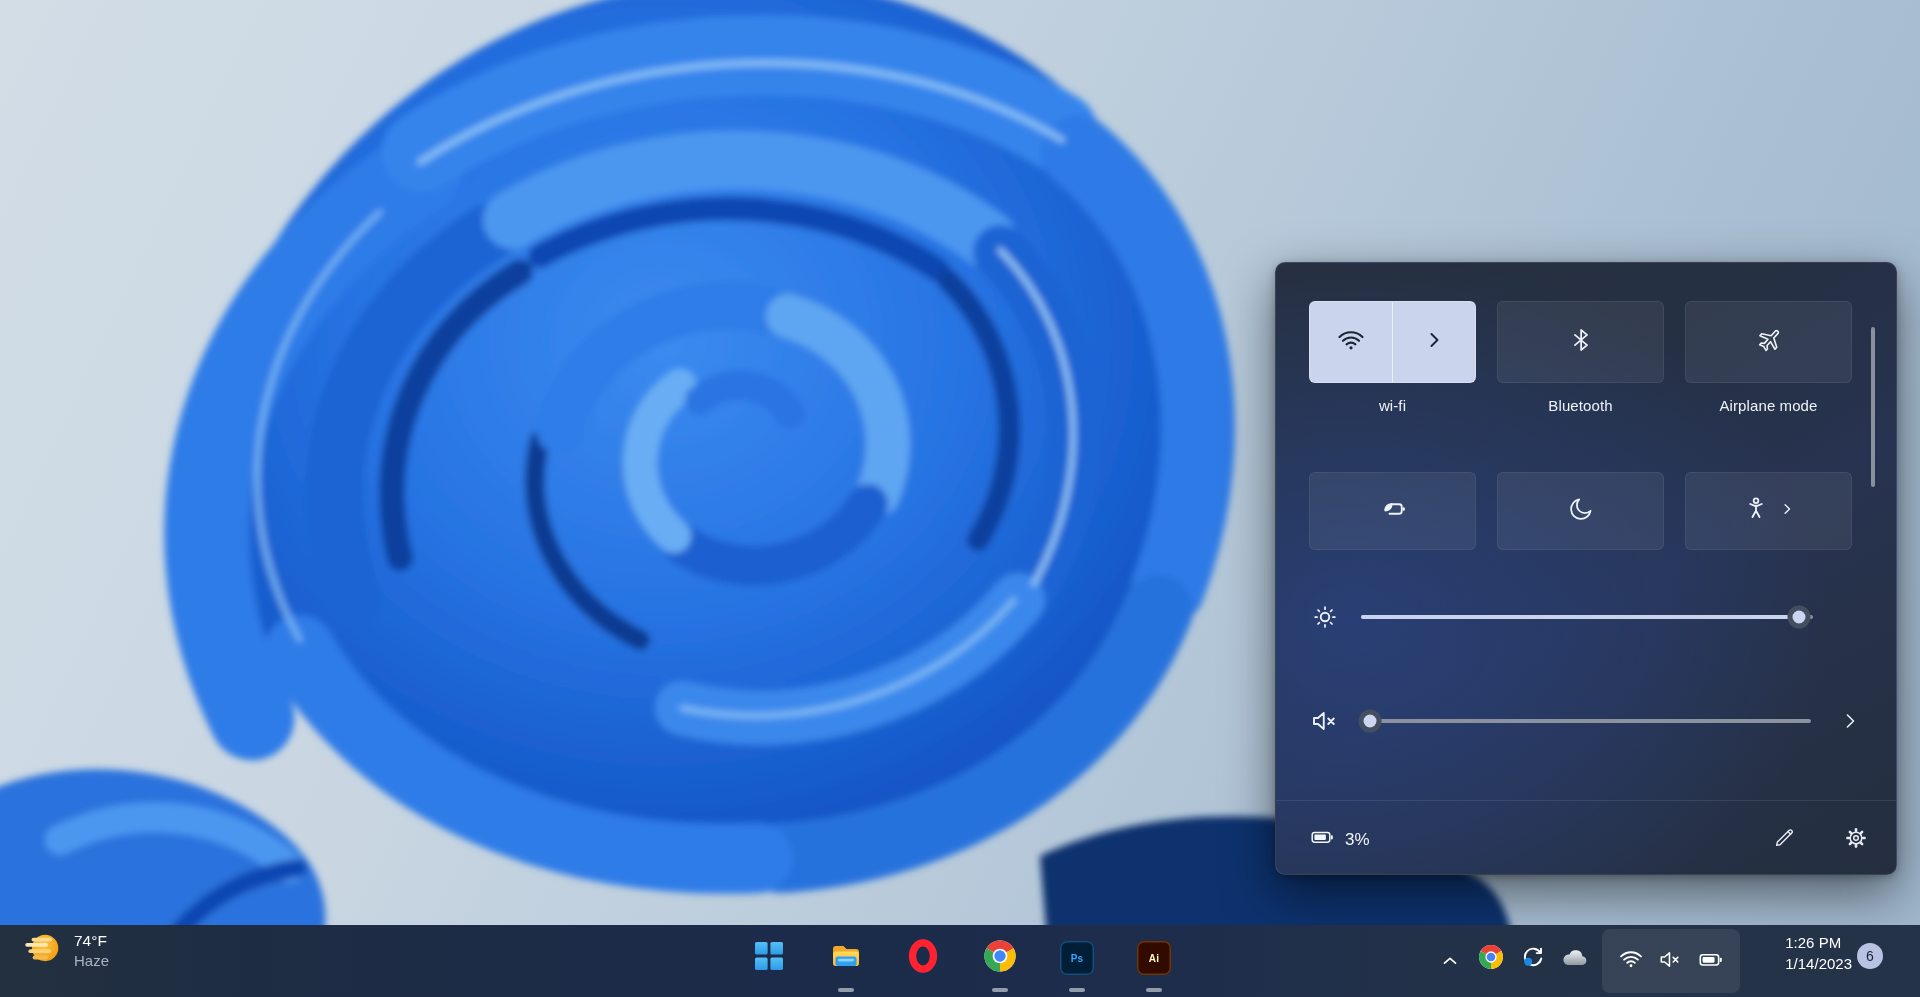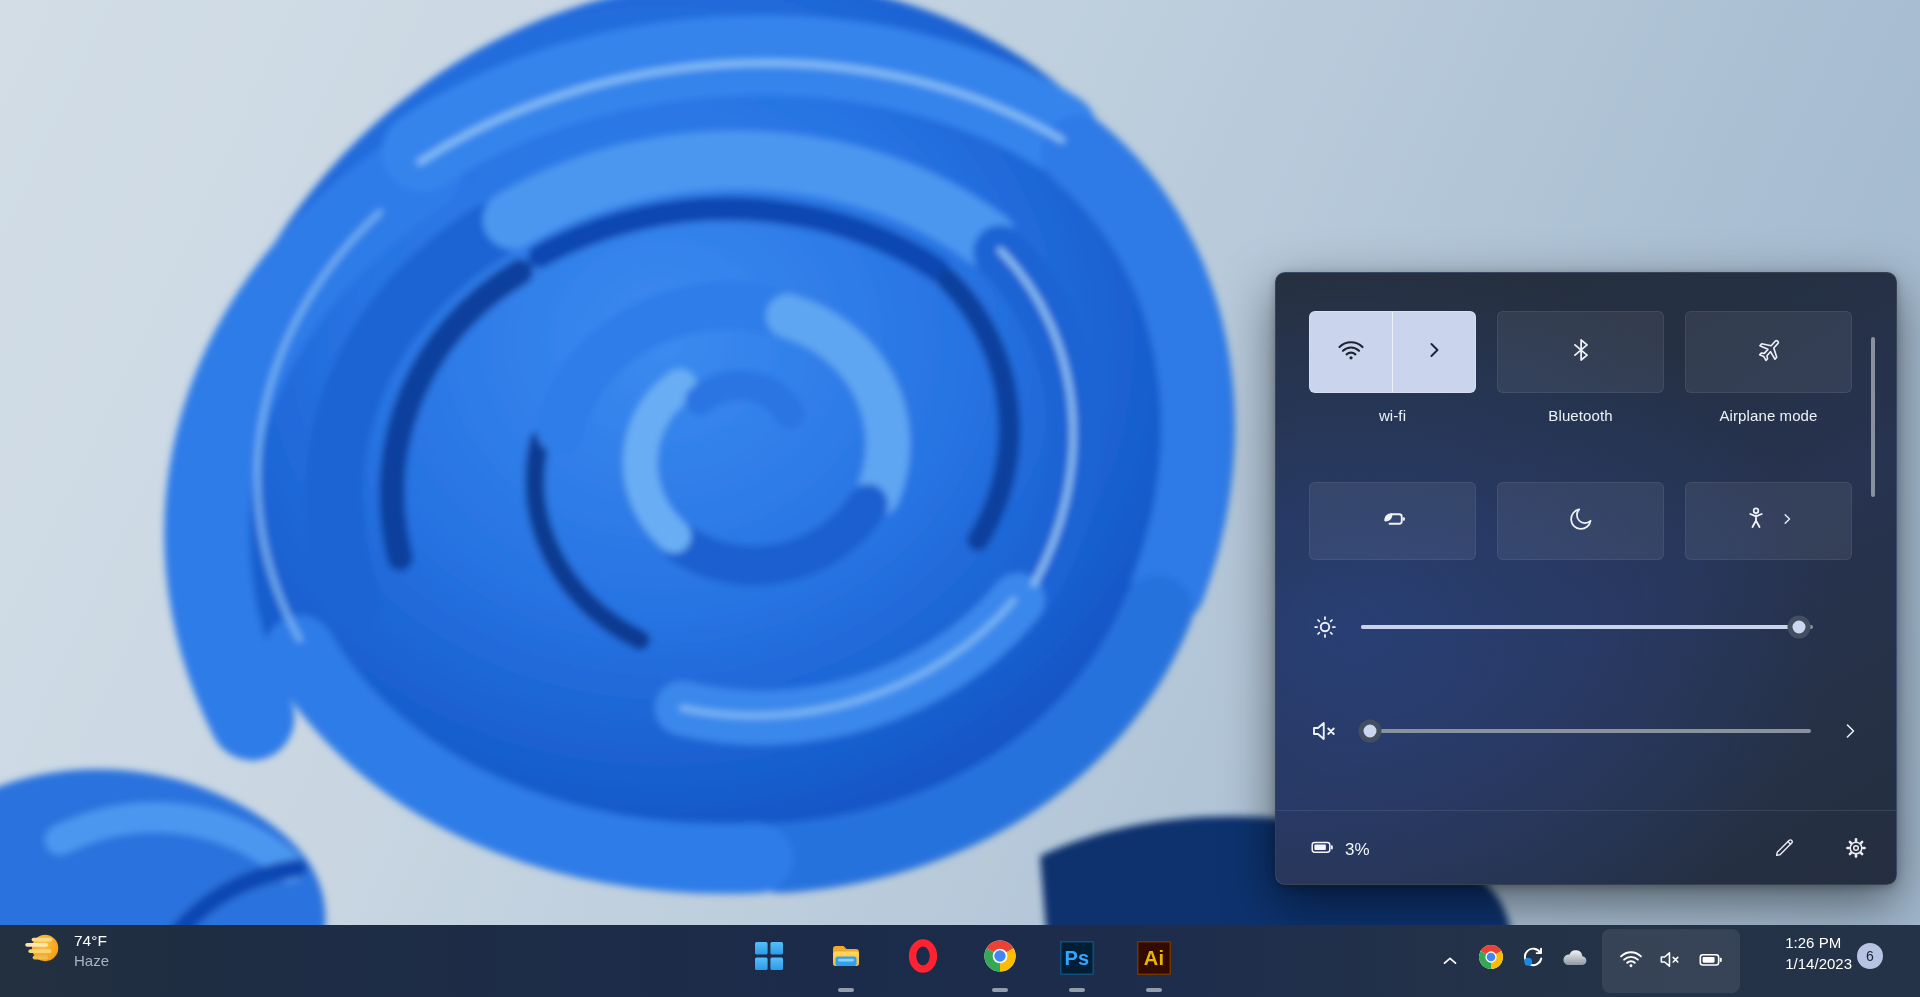--- a/index.html
+++ b/index.html
@@ -2,21 +2,21 @@
 <html style="--tile_active_bg: #cad4ed; --panel_bg: #27334e; --taskbar_bg: #1d2c49; --accent_blue: #2f7de8; --wallpaper_light: #c9d6e2;"><head>
 <meta charset="utf-8">
 <style>
   html,body{margin:0;padding:0;background:#000;}
   body{font-family:"Liberation Sans","DejaVu Sans",sans-serif;}
   #screen{position:relative;width:1920px;height:997px;overflow:hidden;
     background:linear-gradient(115deg,#d2dde6 0%,#c9d6e2 30%,#b9cbdb 55%,#a9bed2 78%,#9fb6cc 100%);}
   #wallpaper{position:absolute;left:0;top:0;}
 
   
-  #quick-settings{position:absolute;left:1275px;top:272px;width:622px;height:613px;
+  #quick-settings{position:absolute;left:1275px;top:262px;width:622px;height:613px;
     border-radius:10px;border:1px solid rgba(255,255,255,.09);box-sizing:border-box;
     background:
       radial-gradient(120% 95% at 12% 58%, rgba(43,72,146,.60) 0%, rgba(43,72,146,.20) 45%, rgba(43,72,146,0) 64%),
       linear-gradient(150deg,#262f3d 0%,#253043 30%,#273350 55%,#263147 78%,#242e3f 100%);
     box-shadow:0 18px 50px rgba(0,0,0,.5),0 2px 8px rgba(0,0,0,.25);}
   .qs-grid3{position:absolute;left:33px;width:543px;display:grid;grid-template-columns:repeat(3,167px);column-gap:21px;}
   .qs-row1{top:38px;height:82px;}
   .qs-label-row{top:134px;}
   .qs-row2{top:209px;height:78px;}
   .tile{background:rgba(255,255,255,.065);border:1px solid rgba(255,255,255,.07);
@@ -48,24 +48,24 @@
   
   #taskbar{position:absolute;left:0;top:925px;width:1920px;height:72px;
     background:linear-gradient(90deg,#22303f 0%,#1e2c44 15%,#1b2b4a 45%,#1e2d4b 62%,#243248 78%,#253349 100%);}
   #weather-widget{position:absolute;left:24px;top:4px;display:flex;align-items:center;gap:12px;cursor:pointer;}
   #weather-temp{color:#fff;font-size:15.5px;line-height:21px;}
   #weather-cond{color:#a9b3bf;font-size:15px;line-height:20px;}
   #taskbar-apps{position:absolute;left:747px;top:0;height:72px;display:flex;gap:33px;}
   .app{position:relative;width:44px;height:72px;display:flex;align-items:center;justify-content:center;cursor:pointer;}
   .app .ic{margin-bottom:6px;}
   .run-pill{position:absolute;bottom:5px;left:50%;transform:translateX(-50%);width:16px;height:4px;border-radius:2px;background:#939daa;}
-  .adobe-tile{width:34px;height:34px;border-radius:1px;display:flex;align-items:center;justify-content:center;
-    font-size:20px;font-weight:bold;letter-spacing:.2px;}
+  .adobe-tile{width:34px;height:34px;border-radius:7px;display:flex;align-items:center;justify-content:center;
+    font-size:10px;font-weight:bold;letter-spacing:.2px;}
   #ps-tile{background:#001e36;color:#31a8ff;box-shadow:inset 0 0 0 1.5px rgba(49,168,255,.35);}
-  #ai-tile{background:#330a00;color:#eab308;box-shadow:inset 0 0 0 1.5px rgba(255,154,0,.3);}
+  #ai-tile{background:#330a00;color:#fef9c3;box-shadow:inset 0 0 0 1.5px rgba(255,154,0,.3);}
   .tray-btn{position:absolute;cursor:pointer;}
   #tray-qs-group{position:absolute;left:1602px;top:4px;width:138px;height:64px;border-radius:8px;
     background:rgba(255,255,255,.085);display:flex;align-items:center;justify-content:center;gap:14px;cursor:pointer;}
   #tray-clock{position:absolute;right:68px;top:7px;text-align:left;color:#fff;font-size:15px;line-height:21px;cursor:pointer;}
   #notification-badge{position:absolute;left:1857px;top:18px;width:26px;height:26px;border-radius:50%;
     background:#b8c2e2;color:#18223a;font-size:14px;display:flex;align-items:center;justify-content:center;cursor:pointer;}
 </style>
 </head>
 <body>
 

